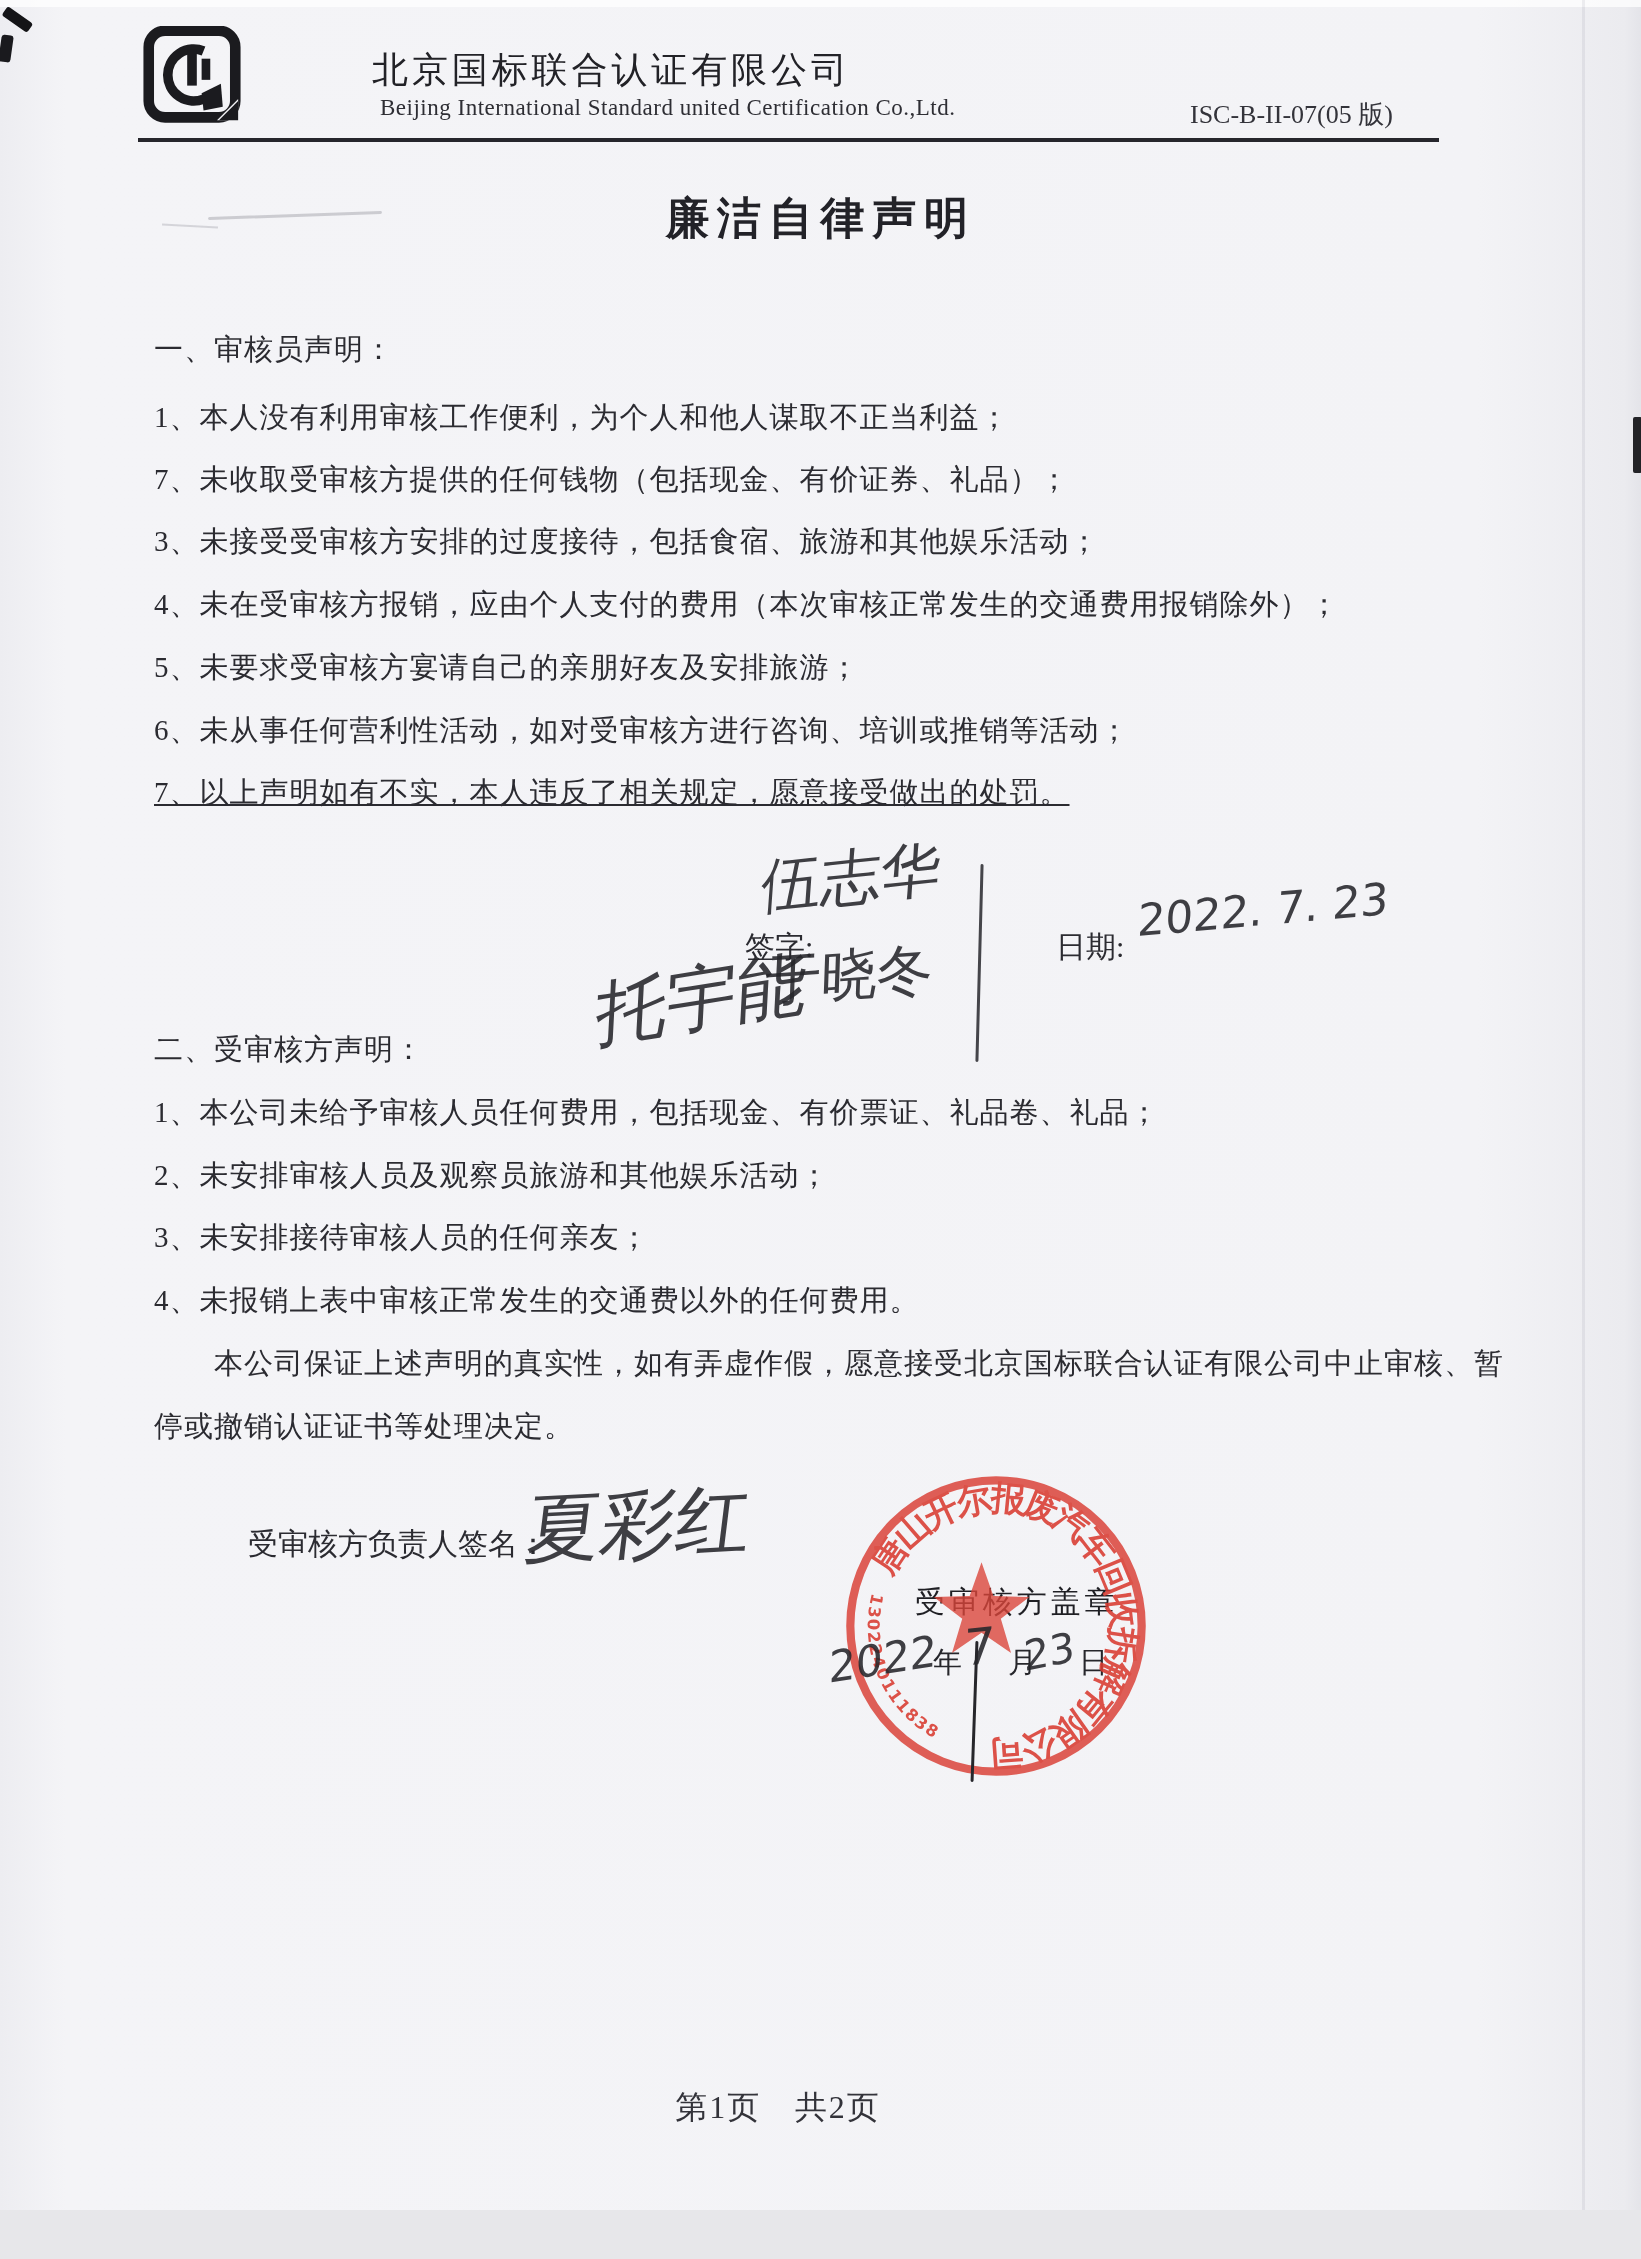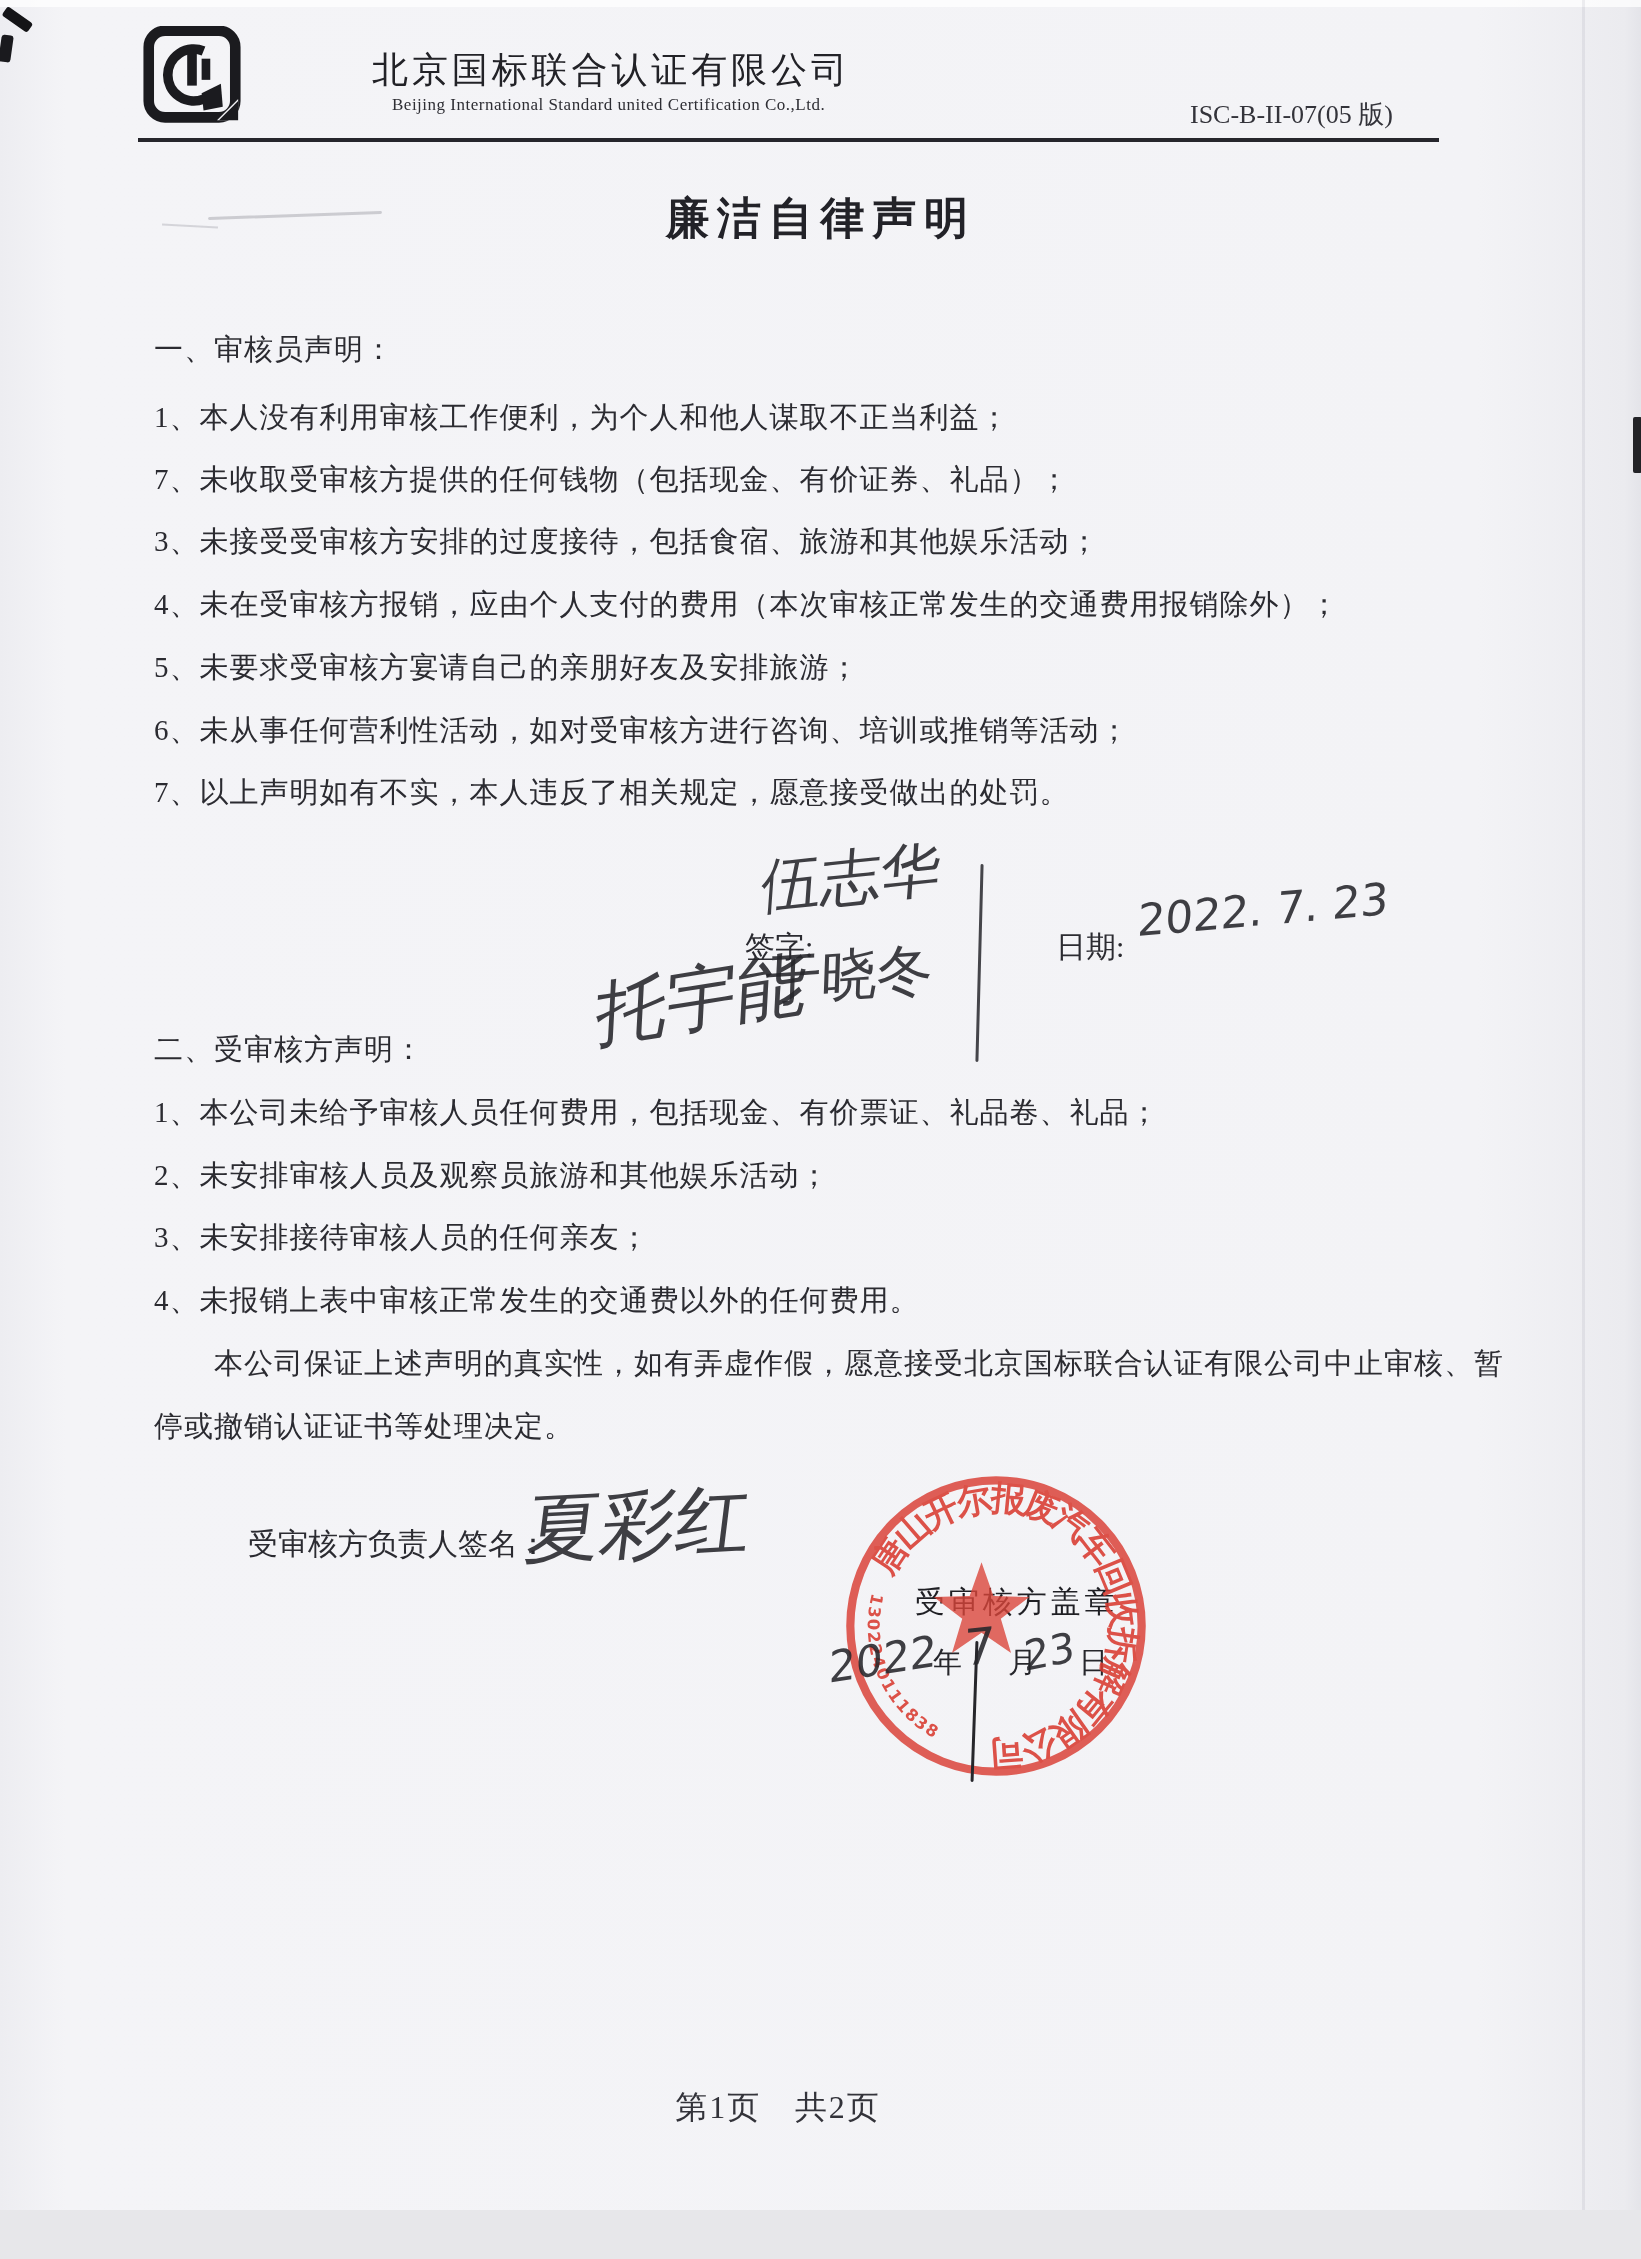--- a/index.html
+++ b/index.html
@@ -7,21 +7,21 @@
     position:relative;
     width:1641px;height:2210px;
     background:linear-gradient(90deg,#ededf1 0%,#f4f4f7 4%,#f3f3f6 90%,#ebebef 99%,#e4e4e9 100%);
     font-family:"Liberation Serif","DejaVu Serif",serif;
     color:#2b2b31;
     overflow:hidden;
   }
   .abs{position:absolute;}
   .line{position:absolute;left:154px;font-size:29px;white-space:nowrap;letter-spacing:1px;color:#2b2b31;}
   .header-zh{position:absolute;left:372px;top:46px;font-size:36px;letter-spacing:3.9px;color:#222227;white-space:nowrap;}
-  .header-en{position:absolute;left:392px;top:95px;font-size:17px;letter-spacing:0.5px;color:#2e2e34;white-space:nowrap;font-family:"Liberation Serif","DejaVu Serif",serif;}
+  .header-en{position:absolute;left:380px;top:95px;font-size:23px;letter-spacing:0.5px;color:#2e2e34;white-space:nowrap;font-family:"Liberation Serif","DejaVu Serif",serif;}
   .form-code{position:absolute;left:1190px;top:97px;font-size:26px;color:#33333a;white-space:nowrap;}
   .header-rule{position:absolute;left:138px;top:138px;width:1301px;height:3.9px;background:#26262c;}
   .doc-title{position:absolute;left:0;top:189px;width:1641px;text-align:center;font-size:44px;font-weight:bold;letter-spacing:7.7px;color:#222228;}
   .sec-heading{font-weight:normal;}
   .label{position:absolute;font-size:30px;white-space:nowrap;color:#2b2b31;}
   .hw{
     position:absolute;white-space:nowrap;
     font-family:"DejaVu Sans","Liberation Sans",sans-serif;
     color:#26262b;opacity:.88;
   }
@@ -63,21 +63,21 @@
 
   <div class="doc-title">廉洁自律声明</div>
 
   <div class="line sec-heading" style="top:330px;">一、审核员声明：</div>
   <div class="line" style="top:398px;">1、本人没有利用审核工作便利，为个人和他人谋取不正当利益；</div>
   <div class="line" style="top:460px;">7、未收取受审核方提供的任何钱物（包括现金、有价证券、礼品）；</div>
   <div class="line" style="top:522px;">3、未接受受审核方安排的过度接待，包括食宿、旅游和其他娱乐活动；</div>
   <div class="line" style="top:585px;">4、未在受审核方报销，应由个人支付的费用（本次审核正常发生的交通费用报销除外）；</div>
   <div class="line" style="top:648px;">5、未要求受审核方宴请自己的亲朋好友及安排旅游；</div>
   <div class="line" style="top:711px;">6、未从事任何营利性活动，如对受审核方进行咨询、培训或推销等活动；</div>
-  <div class="line" style="top:773px;">7、以上声明如有不实，本人违反了相关规定，愿意接受做出的处罚。</div>
+  <div class="line" style="top:773px;text-decoration:underline;">7、以上声明如有不实，本人违反了相关规定，愿意接受做出的处罚。</div>
 
   <div class="label" style="left:745px;top:927px;">签字:</div>
   <div class="label" style="left:1056px;top:927px;text-align:center;">日期:</div>
   <div class="hw" style="left:1137px;top:884px;font-size:44px;transform:rotate(-5deg) skewX(-8deg);">2022. 7. 23</div>
   <div class="hw" style="left:761px;top:838px;font-size:60px;transform:rotate(-6deg) skewX(-10deg);">伍志华</div>
   <div class="hw-stroke" style="left:978px;top:864px;width:2.9px;height:198px;transform:rotate(1.5deg);opacity:.85;"></div>
   <div class="hw" style="left:595px;top:952px;font-size:71px;transform:rotate(-9deg) skewX(-12deg);">托宇能</div>
   <div class="hw" style="left:765px;top:938px;font-size:56px;transform:rotate(-4deg) skewX(-6deg);">于晓冬</div>
 
   <div class="line sec-heading" style="top:1030px;">二、受审核方声明：</div>

